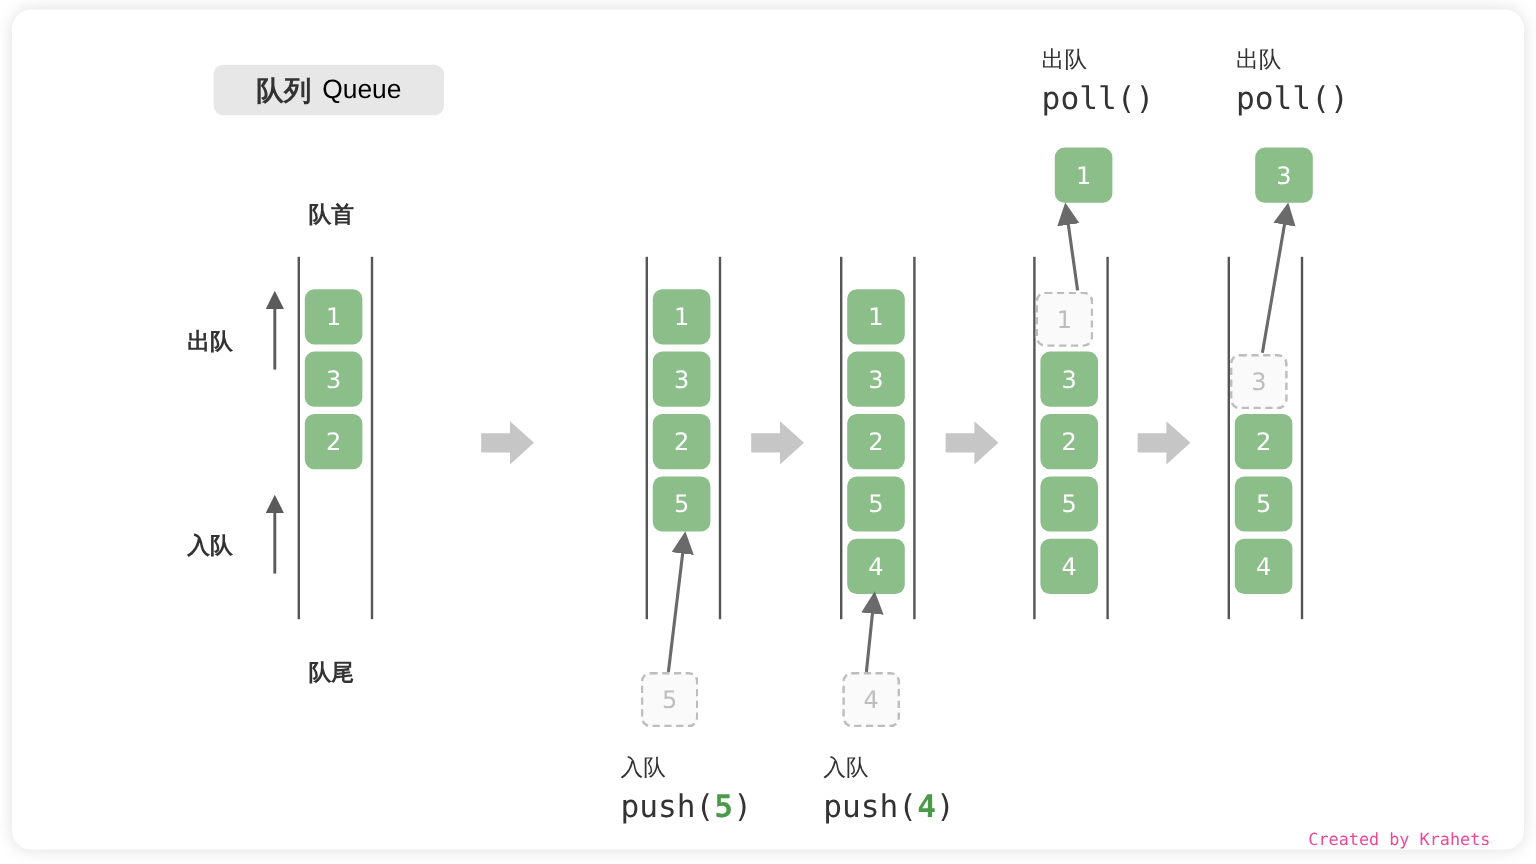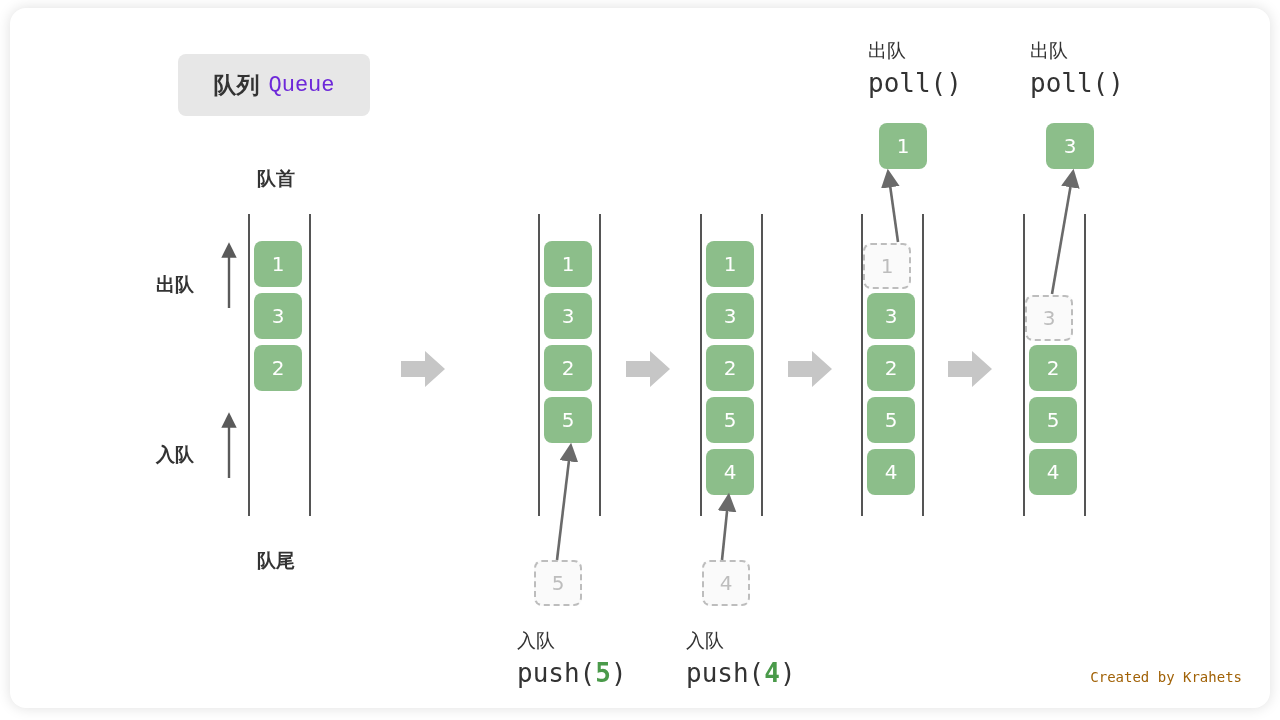--- a/index.html
+++ b/index.html
@@ -6,26 +6,26 @@
   body{width:1280px;height:720px;font-family:"Liberation Sans","DejaVu Sans",sans-serif;}
   #card{
     position:absolute;left:10px;top:8px;width:1260px;height:700px;
     background:#ffffff;border-radius:16px;
     box-shadow:0 0 14px rgba(0,0,0,0.13);
     overflow:hidden;
   }
   .abs{position:absolute;}
   
   #title-badge{
-    left:168px;top:46px;width:192px;height:62px;
+    left:168px;top:46px;width:192px;height:42px;
     background:#e7e7e7;border-radius:8px;
     display:flex;align-items:center;justify-content:center;gap:9px;
   }
   #title-badge .cn{font-size:23px;font-weight:bold;color:#333333;}
-  #title-badge .en{font-family:Liberation Mono, monospace;font-size:22px;color:#6d28d9;}
+  #title-badge .en{font-family:Liberation Sans, sans-serif;font-size:22px;color:#000000;}
   
   .hdr{font-size:19px;font-weight:bold;color:#333333;text-align:center;}
   
   .rail{background:#555555;width:1.6px;}
   
   .box{
     width:48px;height:46px;border-radius:8px;
     background:#8cbe8a;color:#ffffff;
     display:flex;align-items:center;justify-content:center;
     font-size:20px;font-family:"DejaVu Sans","Liberation Sans",sans-serif;
@@ -39,23 +39,23 @@
   .sidelabel{font-size:19px;font-weight:bold;color:#333333;}
   
   .steparrow{width:44px;height:40px;}
   
   .cap{font-size:19px;color:#333333;line-height:1.42;}
   .cap .mono{font-family:"DejaVu Sans Mono","Liberation Mono",monospace;font-size:26px;}
   .cap .num{color:#4a9a4a;font-weight:bold;}
   .cap .cn{font-family:"Liberation Sans","DejaVu Sans",sans-serif;}
   
   #watermark{
-    right:28px;bottom:23px;
+    right:28px;bottom:0;
     font-family:"DejaVu Sans Mono","Liberation Mono",monospace;
-    font-size:14px;color:#a16207;
+    font-size:14px;color:#ec4899;
   }
   svg{overflow:visible;}
 </style>
 </head>
 <body>
 
 <div id="card">
 
   <div class="abs" id="title-badge">
     <span class="cn">队列</span>

